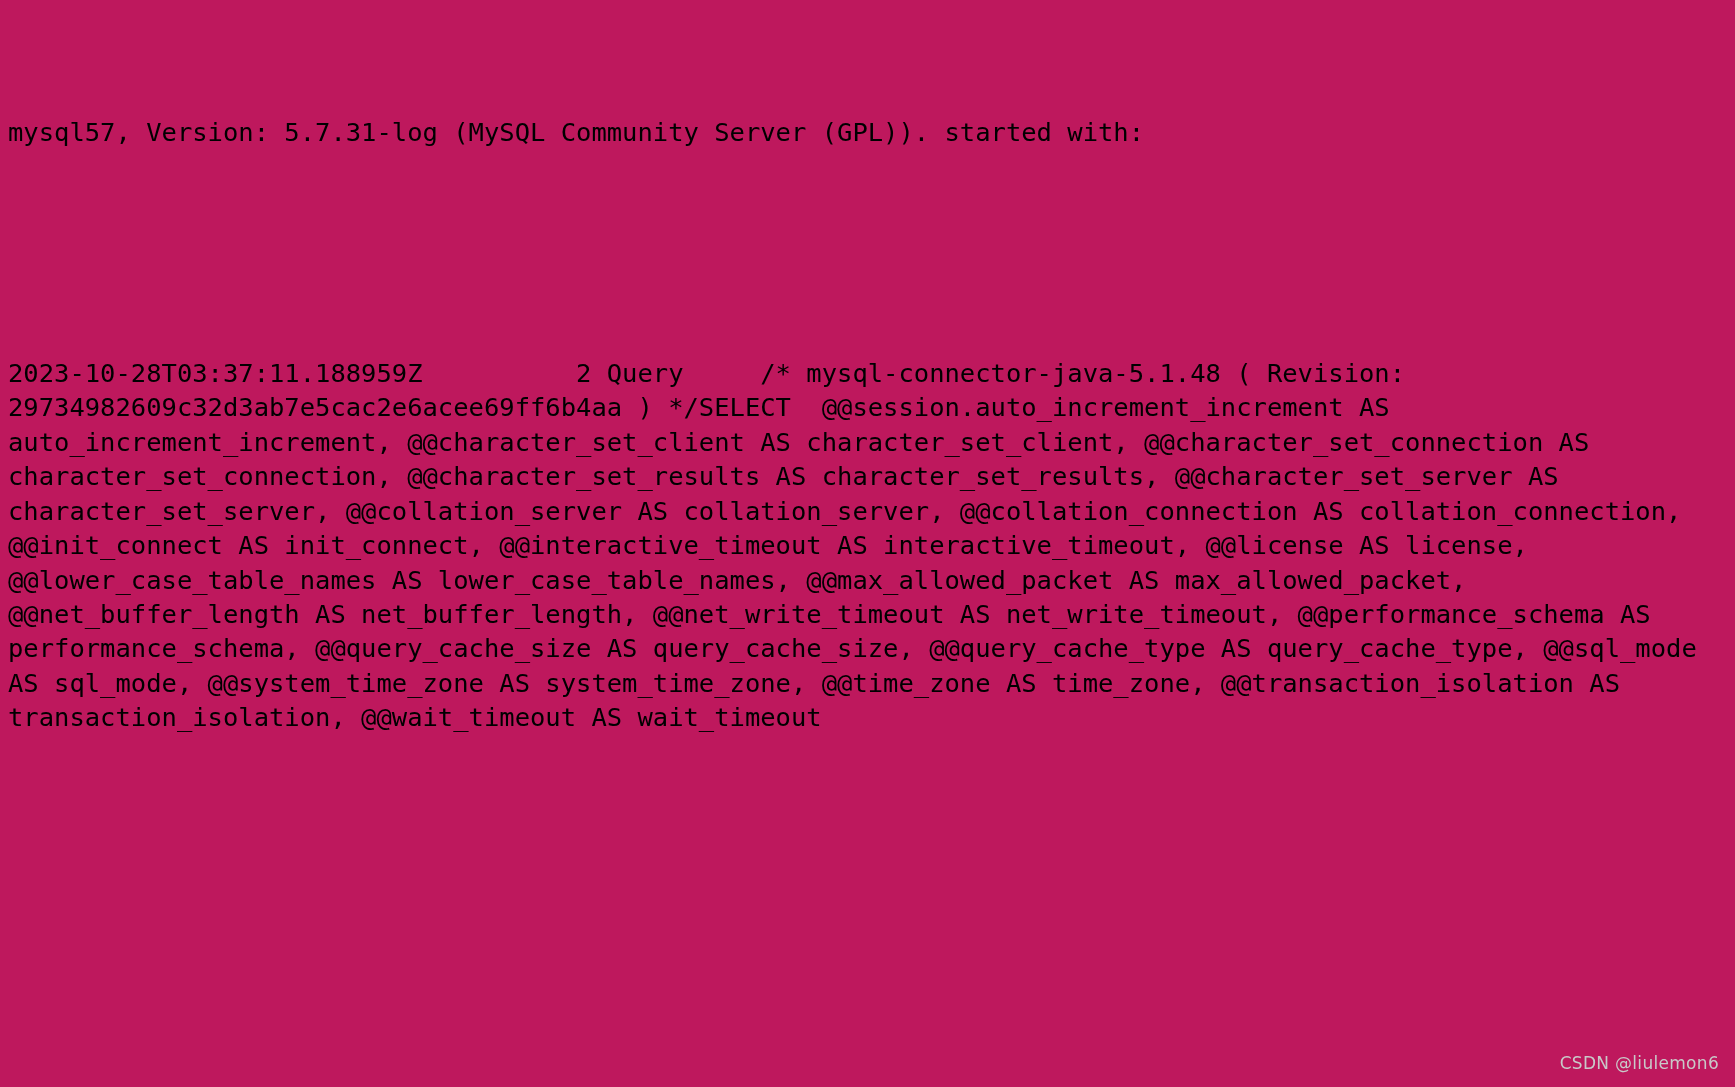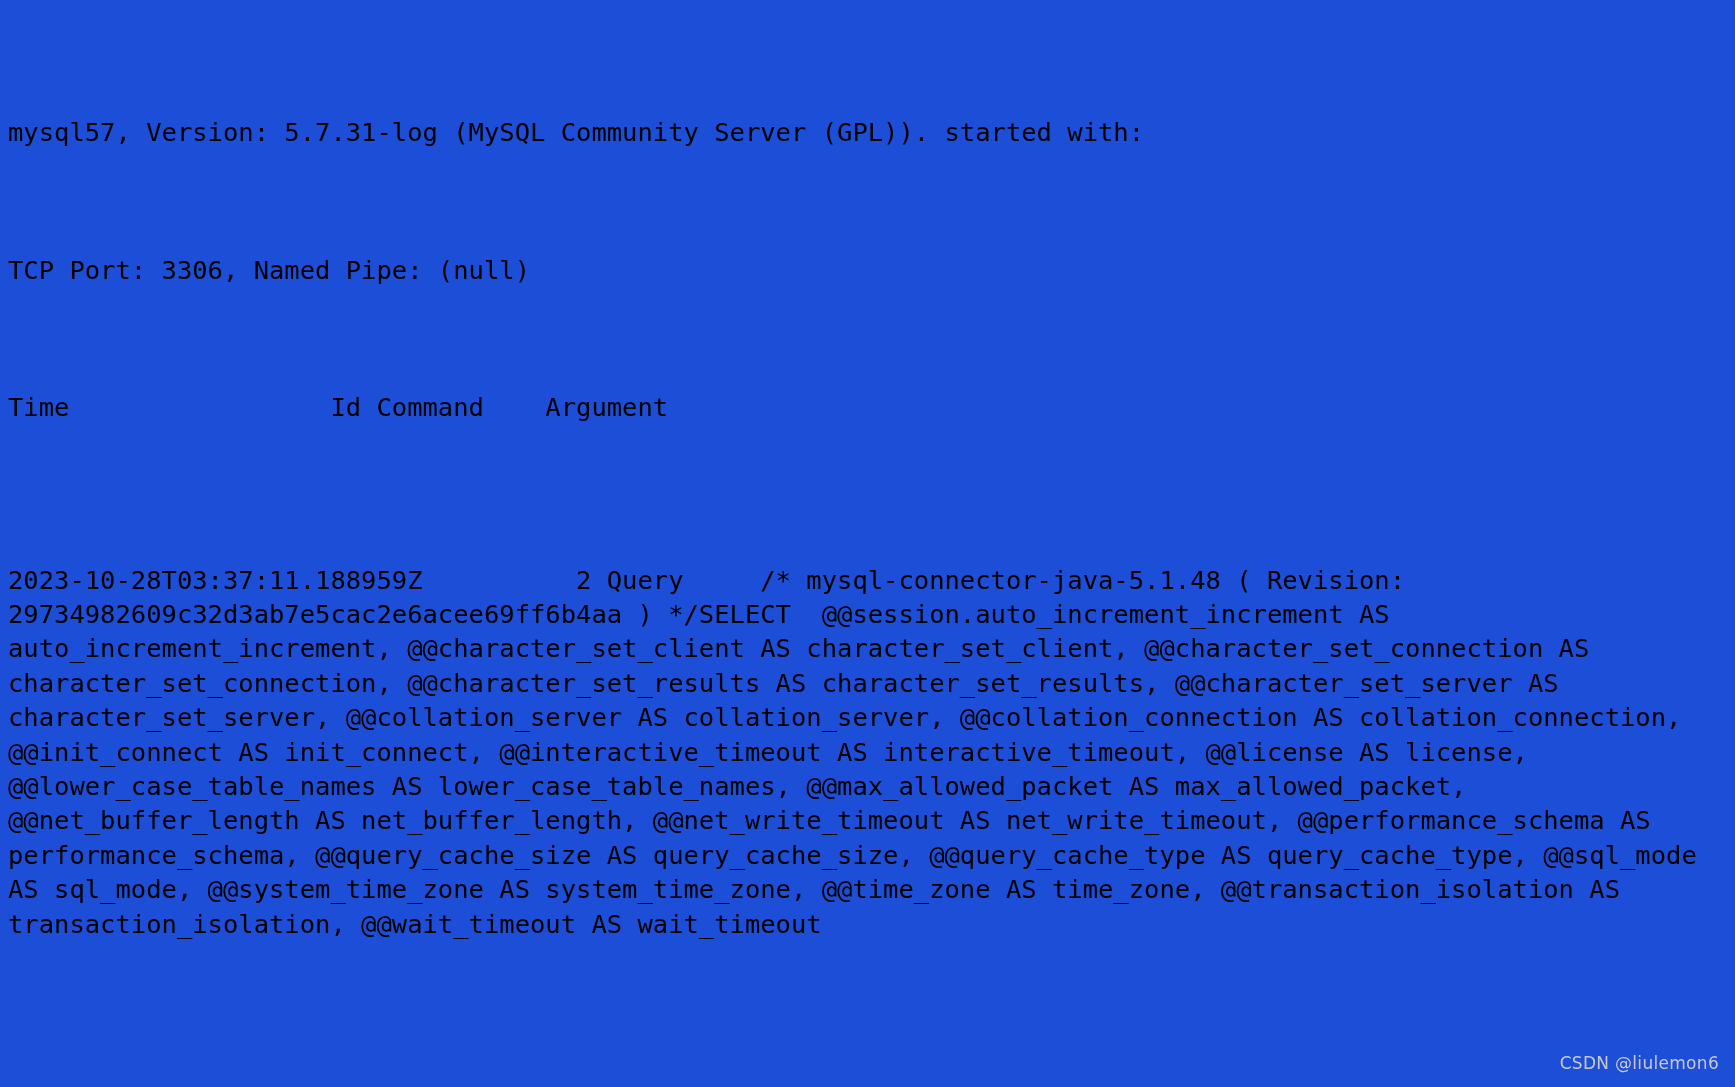--- a/index.html
+++ b/index.html
@@ -11,21 +11,21 @@
   body {
     width: 1735px;
     height: 1087px;
     overflow: hidden;
     font-family: "DejaVu Sans Mono", "Liberation Mono", monospace;
   }
   .log-viewport {
     position: relative;
     width: 1735px;
     height: 1087px;
-    background: #1d4ed8;
+    background: #be185d;
     box-sizing: border-box;
     padding: 12px 11px 0 8px;
   }
   .log-body {
     font-family: "DejaVu Sans Mono", "Liberation Mono", monospace;
     font-size: 25.5px;
     line-height: 34.4px;
     color: #000000;
     white-space: pre-wrap;
     word-break: break-word;
@@ -52,23 +52,21 @@
 </style>
 </head>
 <body>
 
 <div class="log-viewport">
 
   <div class="log-body">
 
     <span class="log-line">mysql57, Version: 5.7.31-log (MySQL Community Server (GPL)). started with:</span>
 
-    <span class="log-line">TCP Port: 3306, Named Pipe: (null)</span>
 
-    <span class="log-line">Time                 Id Command    Argument</span>
 
 
     <span class="log-line">2023-10-28T03:37:11.188959Z          2 Query     /* mysql-connector-java-5.1.48 ( Revision: 29734982609c32d3ab7e5cac2e6acee69ff6b4aa ) */SELECT  @@session.auto_increment_increment AS auto_increment_increment, @@character_set_client AS character_set_client, @@character_set_connection AS character_set_connection, @@character_set_results AS character_set_results, @@character_set_server AS character_set_server, @@collation_server AS collation_server, @@collation_connection AS collation_connection, @@init_connect AS init_connect, @@interactive_timeout AS interactive_timeout, @@license AS license, @@lower_case_table_names AS lower_case_table_names, @@max_allowed_packet AS max_allowed_packet, @@net_buffer_length AS net_buffer_length, @@net_write_timeout AS net_write_timeout, @@performance_schema AS performance_schema, @@query_cache_size AS query_cache_size, @@query_cache_type AS query_cache_type, @@sql_mode AS sql_mode, @@system_time_zone AS system_time_zone, @@time_zone AS time_zone, @@transaction_isolation AS transaction_isolation, @@wait_timeout AS wait_timeout</span>
 
     
 
     
 
     
 

